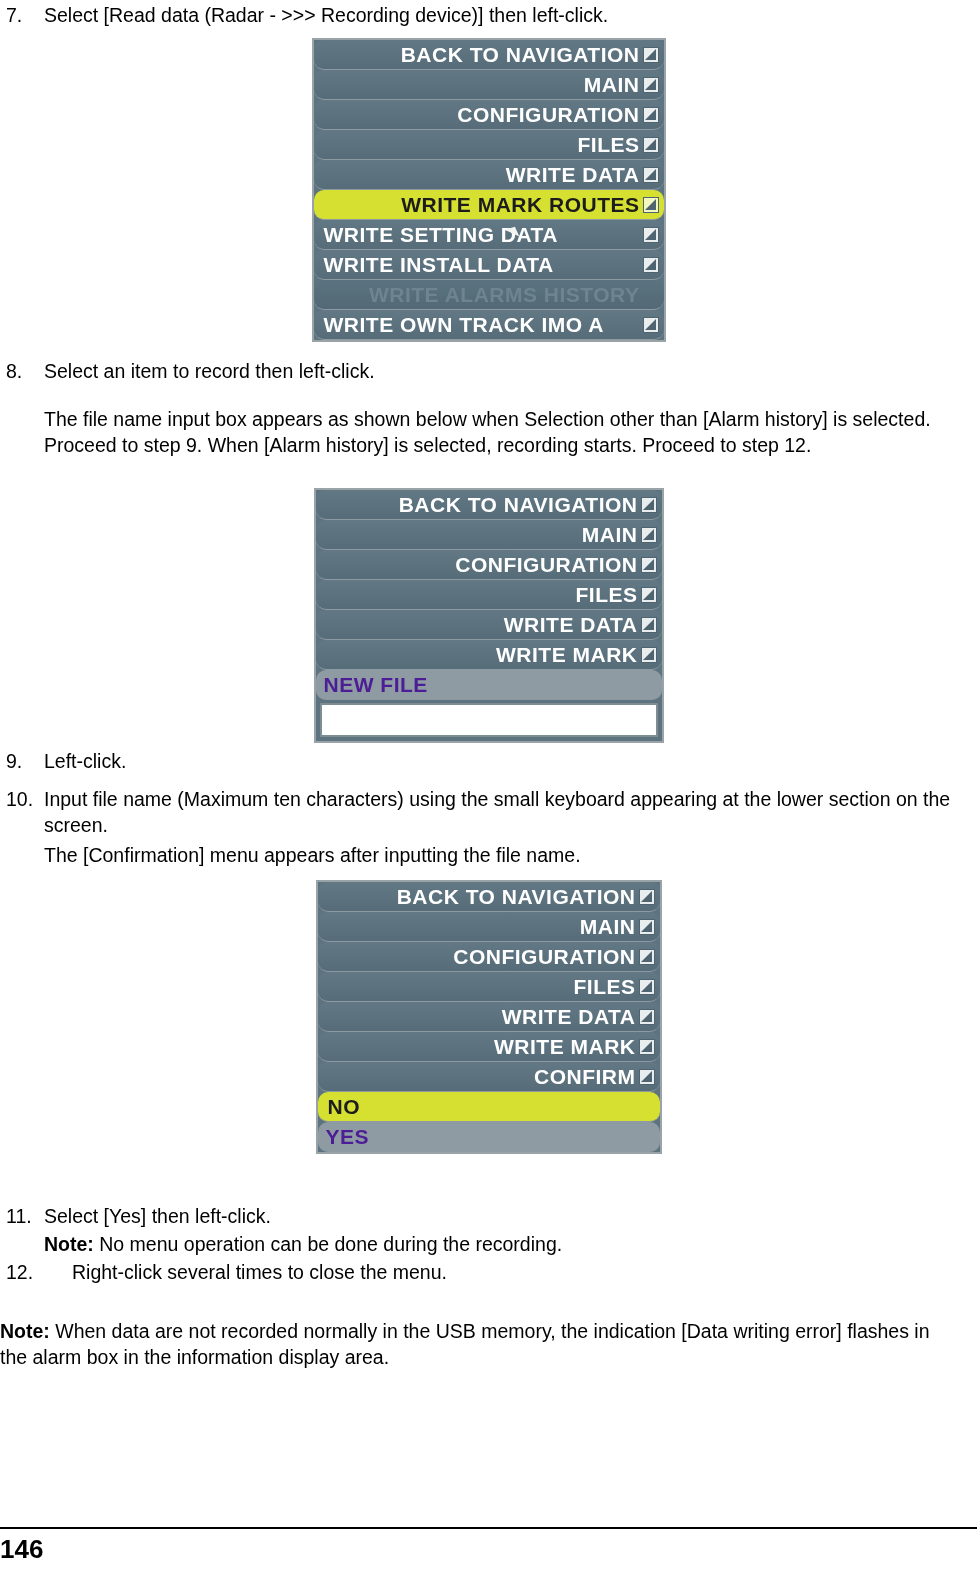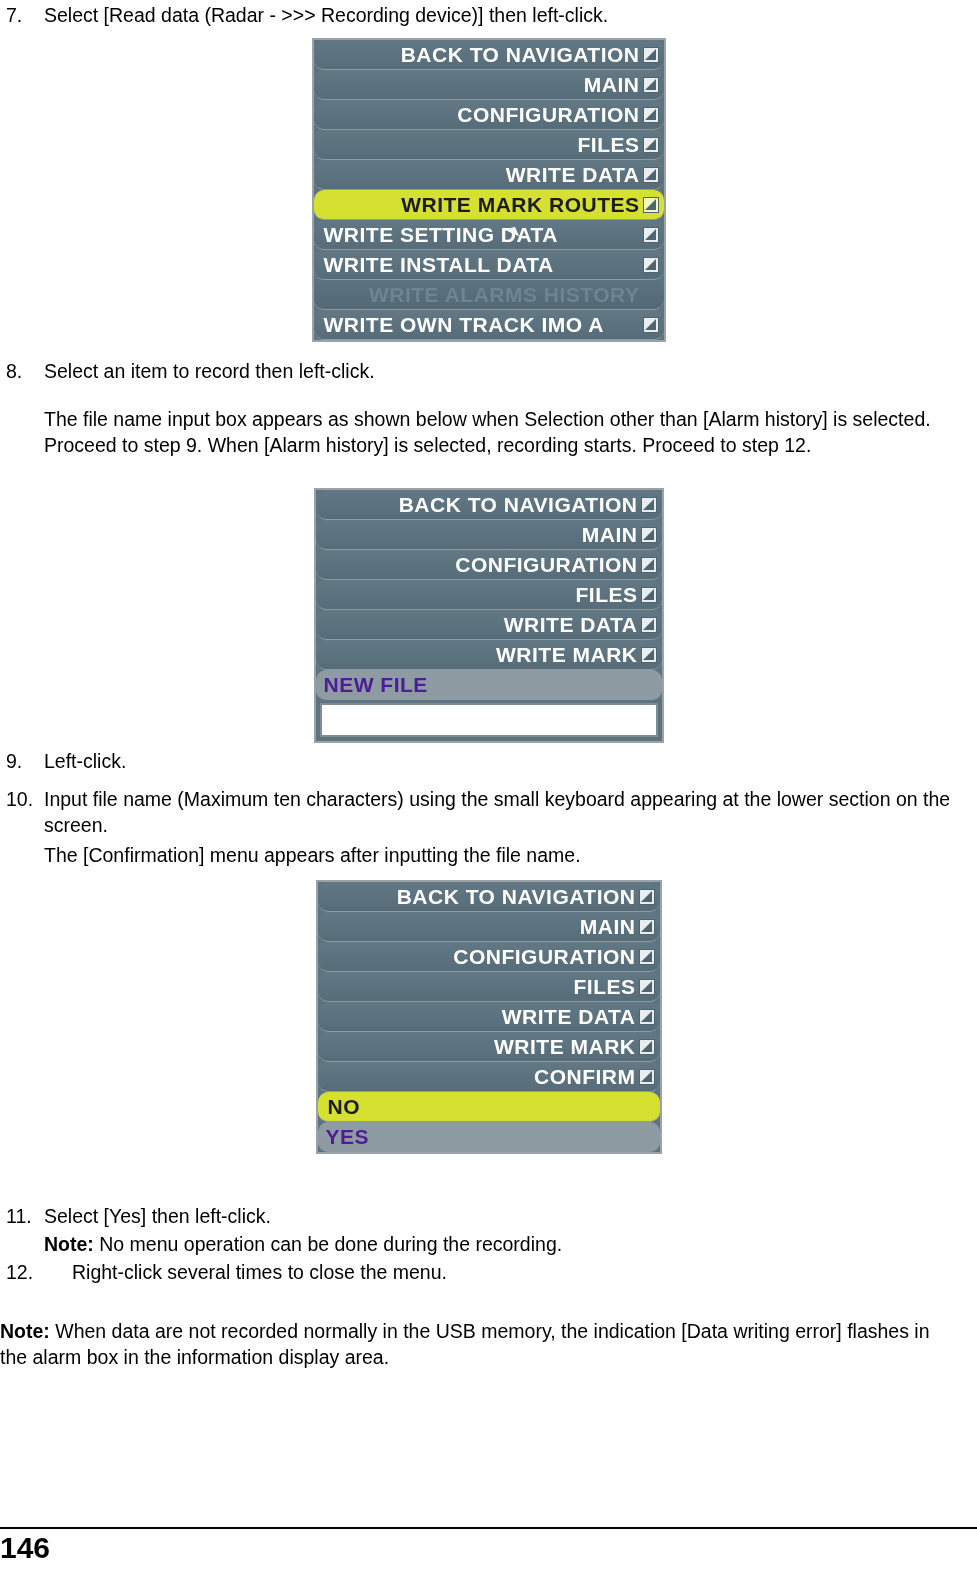--- a/index.html
+++ b/index.html
@@ -119,21 +119,21 @@
     background: #ffffff;
     border: 2px solid #7e8c94;
     margin: 3px 4px 4px 4px;
     box-sizing: border-box;
   }
   
   .page-number {
     position: absolute;
     left: 0;
     bottom: 8px;
-    font-size: 30px;
+    font-size: 26px;
     font-weight: bold;
   }
   .hr-bottom {
     position: absolute;
     left: 0;
     bottom: 44px;
     width: 100%;
     height: 2px;
     background: #000000;
   }

